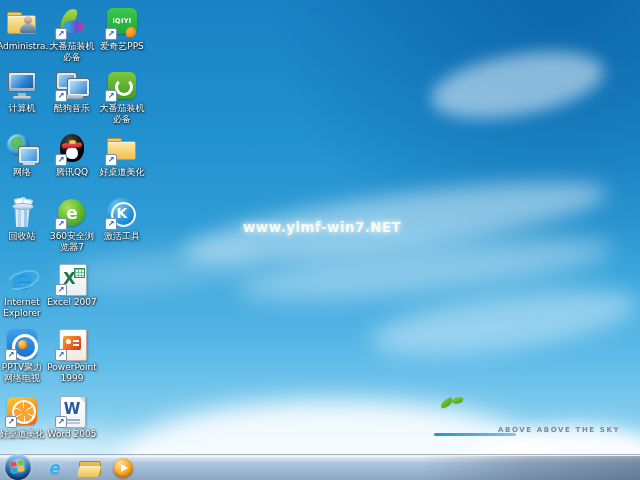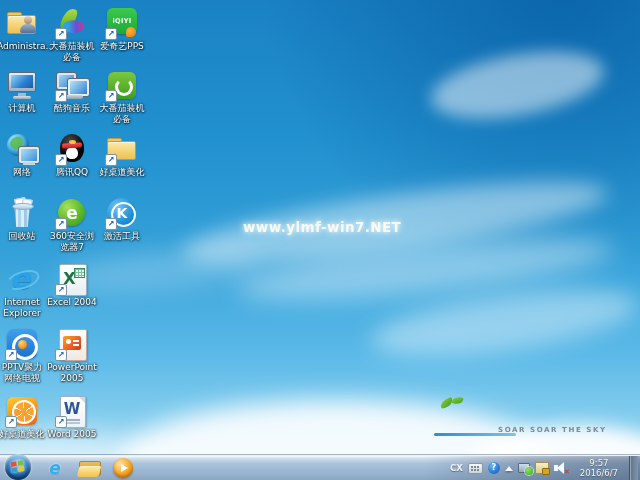--- a/index.html
+++ b/index.html
@@ -310,37 +310,37 @@
         </div>
         <div class="dlbl">Internet Explorer</div>
       </div>
       <div class="dicon" style="left: 47px; top: 262px;">
         <div class="ic ic-excel">
           <i></i>
           <b></b>
           <span class="glyph">X</span>
           <span class="sc">↗</span>
         </div>
-        <div class="dlbl">Excel 2004</div>
+        <div class="dlbl">Excel 2007</div>
       </div>
       <div class="dicon" style="left: -3px; top: 327px;">
         <div class="ic ic-pptv">
           <i></i>
           <b></b>
           <span class="sc">↗</span>
         </div>
         <div class="dlbl">PPTV聚力 网络电视</div>
       </div>
       <div class="dicon" style="left: 47px; top: 327px;">
         <div class="ic ic-ppt">
           <i></i>
           <b></b>
           <span class="sc">↗</span>
         </div>
-        <div class="dlbl">PowerPoint 2005</div>
+        <div class="dlbl">PowerPoint 1999</div>
       </div>
       <div class="dicon" style="left: -3px; top: 394px;">
         <div class="ic ic-orange">
           <i></i>
           <b></b>
           <span class="sc">↗</span>
         </div>
         <div class="dlbl">好桌道美化</div>
       </div>
       <div class="dicon" style="left: 47px; top: 394px;">
@@ -351,21 +351,21 @@
           <span class="sc">↗</span>
         </div>
         <div class="dlbl">Word 2005</div>
       </div>
     </div>
 
   <div class="ylmf">
     <span class="leaf1"></span>
     <span class="leaf2"></span>
     <div class="ylmf-under"></div>
-    <div class="slogan">SOAR SOAR THE SKY</div>
+    <div class="slogan">ABOVE ABOVE THE SKY</div>
   </div>
 
   <div class="taskbar">
     <div class="start-orb">
       <div class="orbflag">
           <i></i>
           <i></i>
           <i></i>
           <i></i>
         </div>
@@ -373,30 +373,14 @@
     <div class="tbtn">
       <span class="tie">e</span>
     </div>
     <div class="tbtn">
       <span class="tfold"></span>
     </div>
     <div class="tbtn">
       <span class="twmp"></span>
     </div>
     <div class="spacer"></div>
-    <div class="tray">
-      <span class="lang">CX</span>
-      <span class="tr-kbd"></span>
-      <span class="tr-help">?</span>
-      <span class="tr-chevron"></span>
-      <span class="tr-net"></span>
-      <span class="tr-sec"></span>
-      <span class="tr-vol">
-        <span class="vx">✕</span>
-      </span>
-      <div class="clock">
-        <div>9:57</div>
-        <div>2016/6/7</div>
-      </div>
-      <div class="showdesk"></div>
-    </div>
   </div>
 </div>
 
 </body></html>

